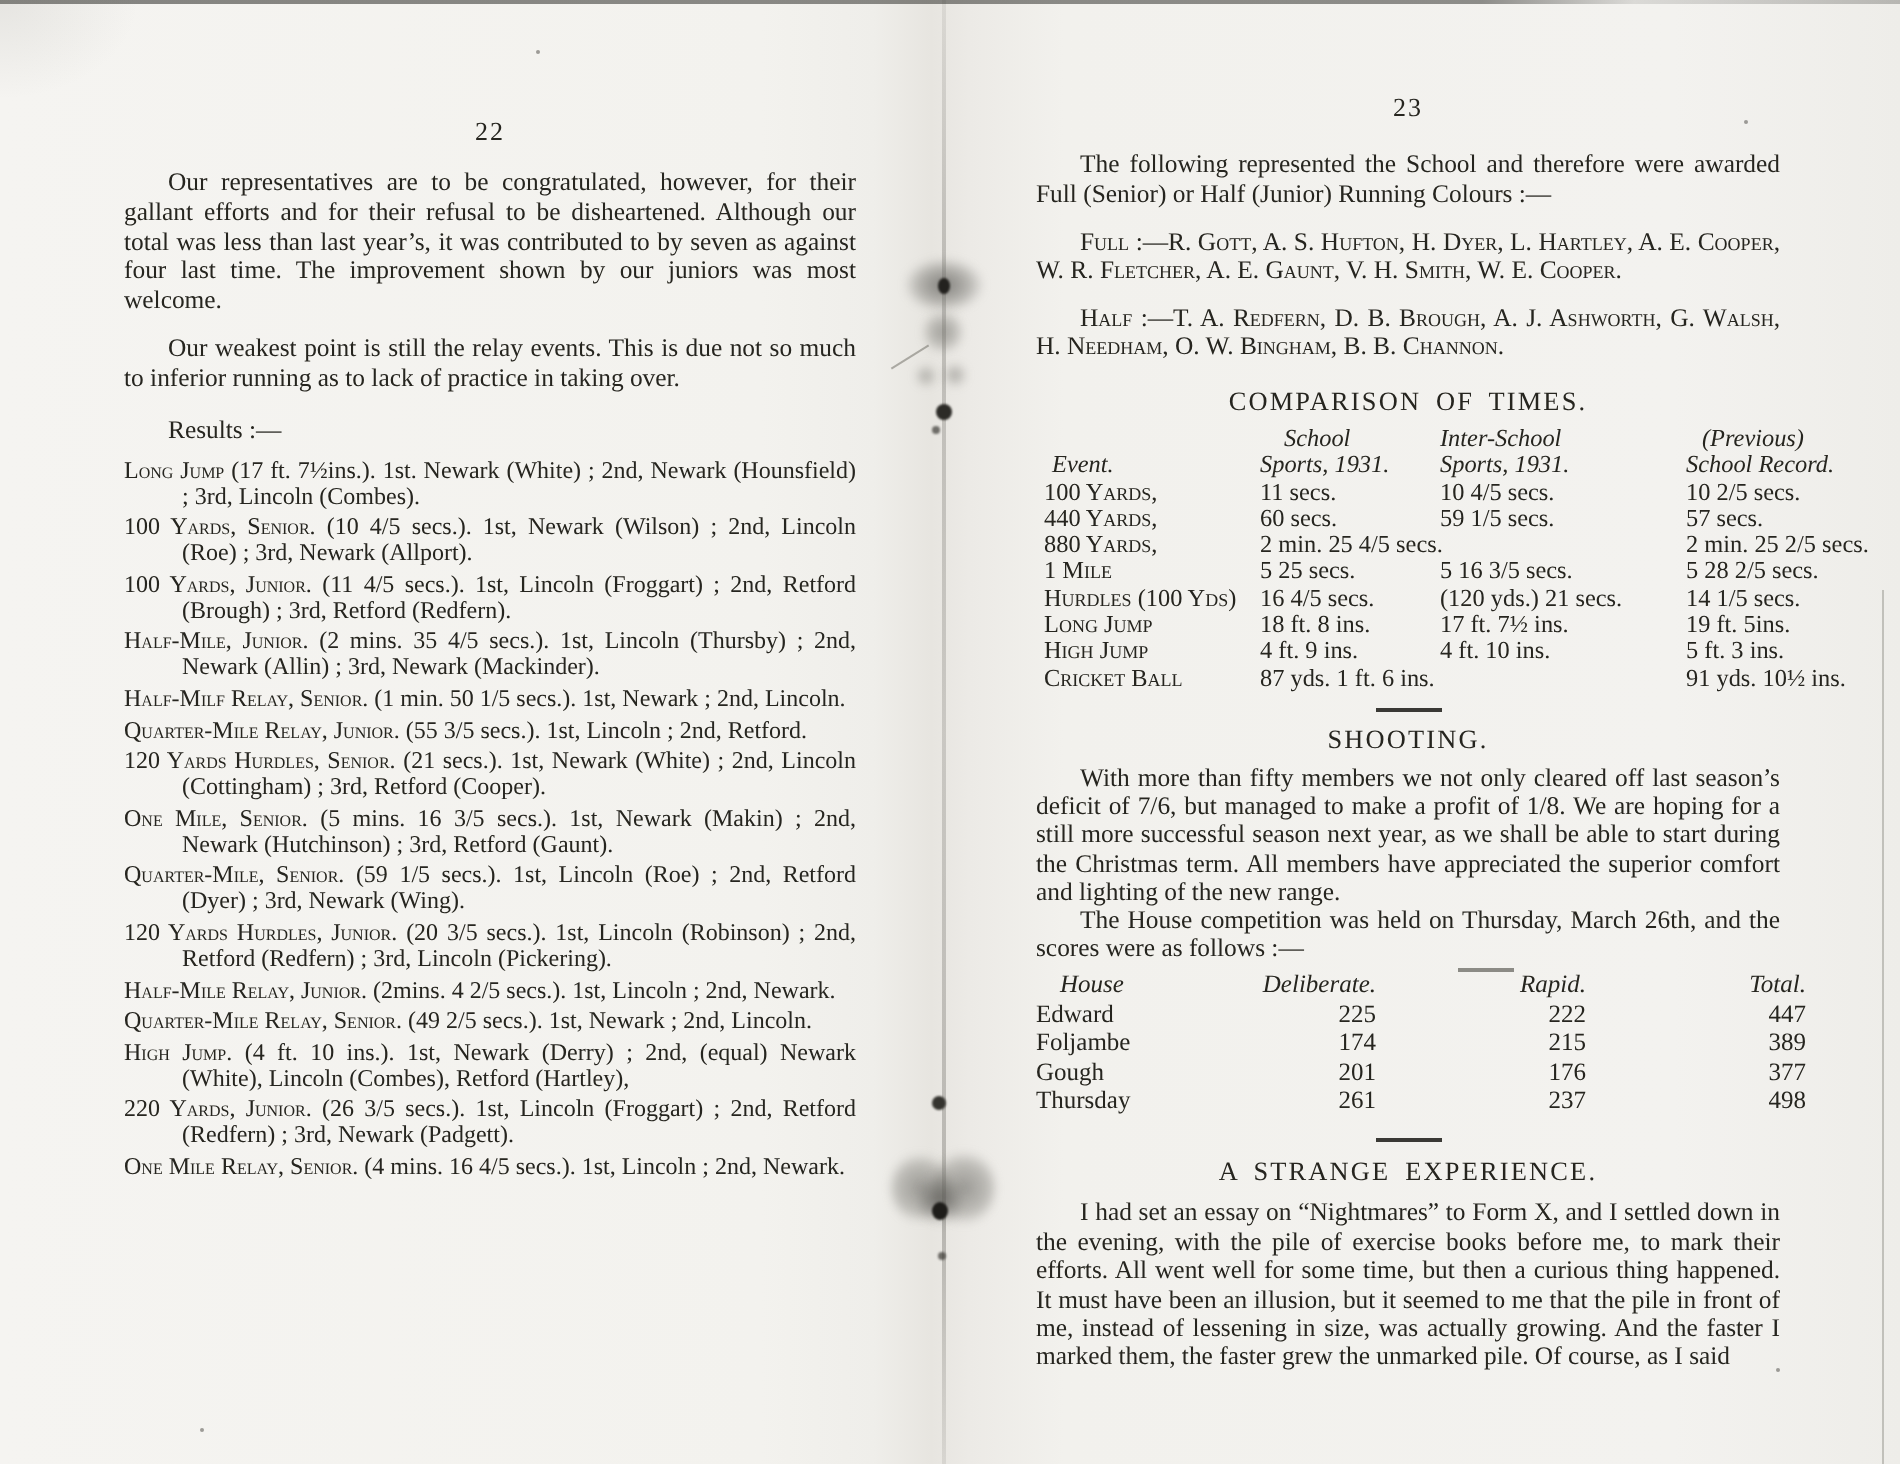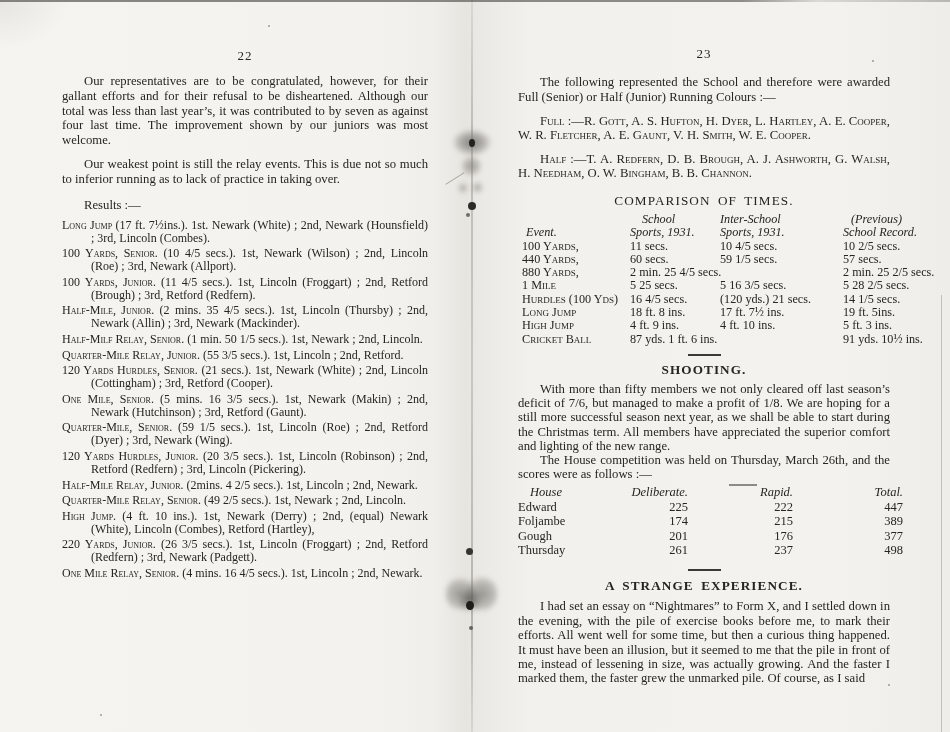--- a/index.html
+++ b/index.html
@@ -2,34 +2,34 @@
 <html><head>
 <meta charset="utf-8">
 <style>
   html,body{margin:0;padding:0;}
   body{width:950px;height:732px;overflow:hidden;background:#efeeea;
        font-family:"Liberation Serif","DejaVu Serif",serif;color:#26251f;}
   #scan{position:relative;width:950px;height:732px;
         background:linear-gradient(90deg,#f5f4f1 0%,#f3f2ee 40%,#efeeea 46%,#e7e5e0 49%,#eceae6 51%,#f2f1ed 56%,#f3f2ef 88%,#eeede9 100%);}
   
   .page{position:absolute;top:0;bottom:0;}
-  #left-page{left:62px;width:366px;top:48px;font-family:Liberation Serif, serif;}
+  #left-page{left:62px;width:366px;top:58px;font-family:Liberation Serif, serif;}
   #right-page{left:518px;width:372px;top:46px;}
   .pageno{text-align:center;font-size:13px;letter-spacing:1px;margin:0 0 10px 0;}
   #right-page .pageno{margin-bottom:13px;}
   p.body{font-size:12.7px;line-height:14.8px;text-align:justify;margin:0 0 9px 0;text-indent:22px;}
   .sc{font-variant:small-caps;}
   
   .results-label{font-size:12.7px;margin:11px 0 6px 0;text-indent:22px;}
   .entry{font-size:12px;line-height:13px;margin:0 0 2.6px 0;padding-left:29px;text-indent:-29px;text-align:justify;}
   .points{font-size:12px;margin-top:7px;padding-left:28px;}
   
   .colours{font-size:12.7px;line-height:14.6px;text-align:justify;margin:0 0 9px 0;text-indent:22px;}
   .sec-title{text-align:center;font-size:13.2px;letter-spacing:1.1px;word-spacing:3px;margin:12px 0 4px 0;}
-  .sec-title.bold{font-weight:bold;}
+  .sec-title.bold{font-weight:normal;}
   
   .cmp{display:grid;grid-template-columns:112px 90px 123px 1fr;font-size:12.2px;line-height:13.3px;}
   .cmp>div{white-space:nowrap;}
   .cmp .it{font-style:italic;}
   .cmp .c1{padding-left:4px;}
   .cmp .h-ev{padding-left:8px;}
   .cmp .h-sch{padding-left:12px;}
   .cmp .h-prev{padding-left:8px;}
   
   .divider{width:33px;height:2px;background:#3a3935;margin:8px auto 6px auto;border:0;}

